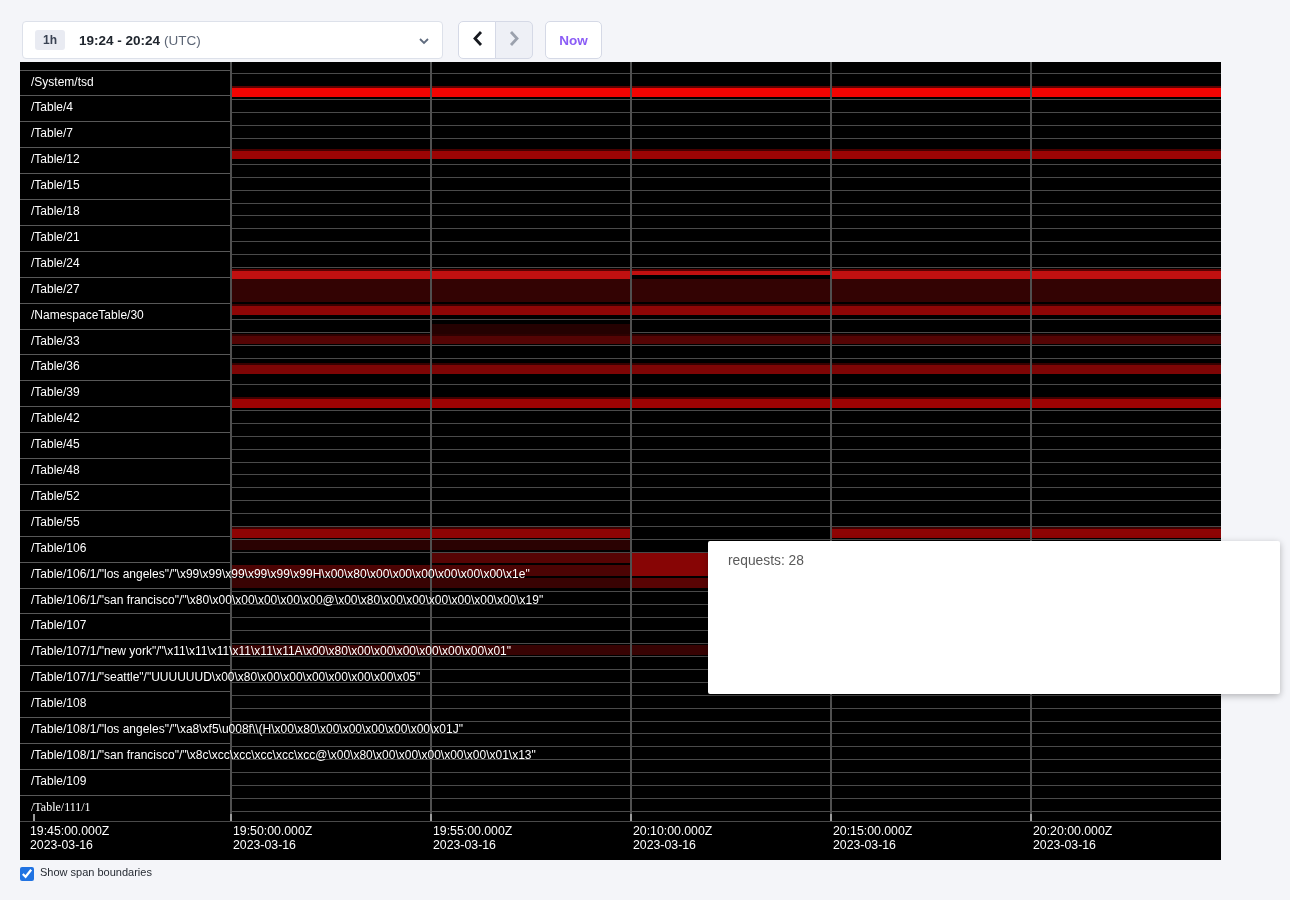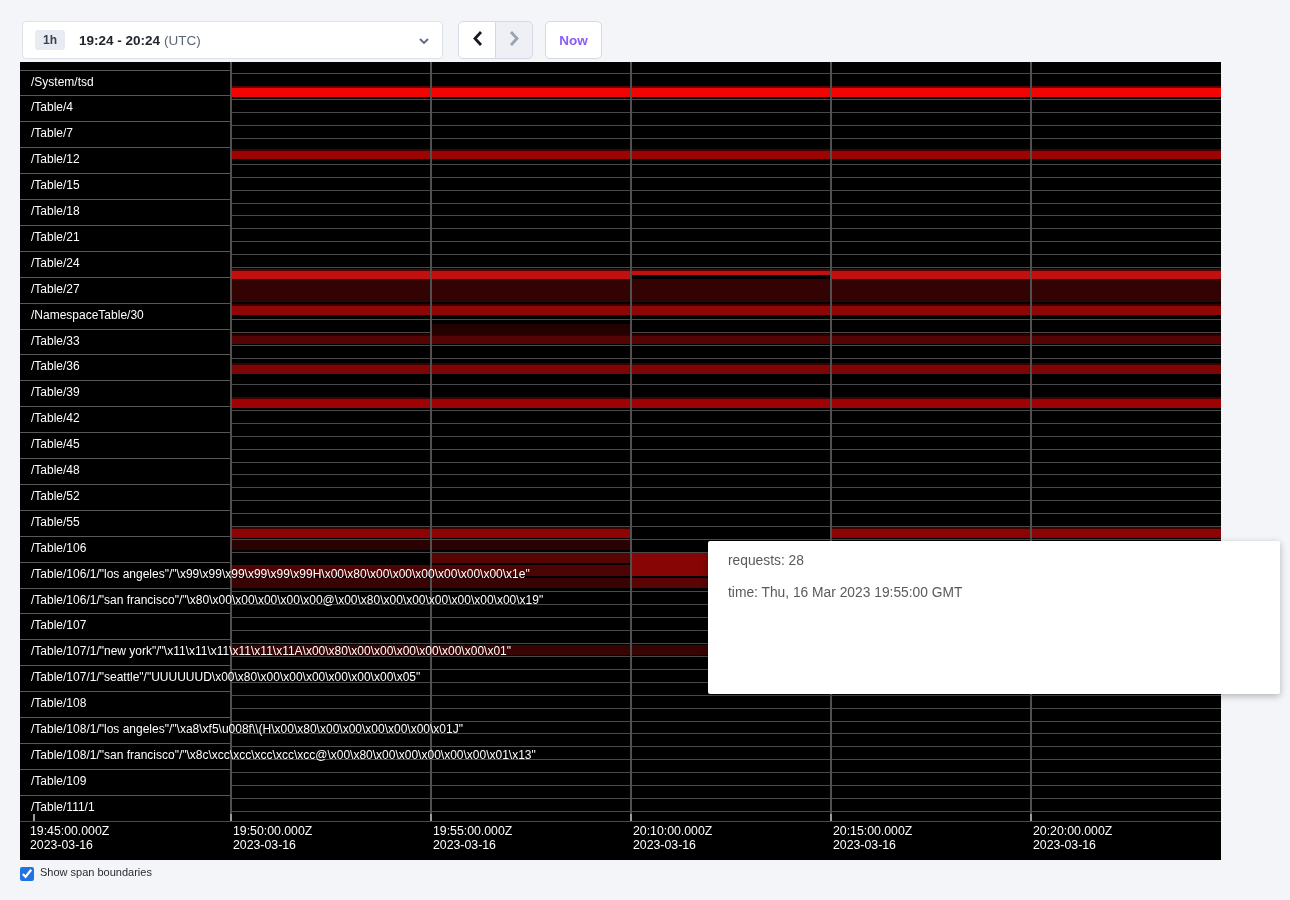--- a/index.html
+++ b/index.html
@@ -197,21 +197,21 @@
     <div class="rowlabel" style="top:473.7px;height:25.9px;line-height:25.9px;">/Table/106</div>
     <div class="rowlabel" style="top:499.59999999999997px;height:25.9px;line-height:25.9px;">/Table/106/1/"los angeles"/"\x99\x99\x99\x99\x99\x99H\x00\x80\x00\x00\x00\x00\x00\x00\x1e"</div>
     <div class="rowlabel" style="top:525.5px;height:25.9px;line-height:25.9px;">/Table/106/1/"san francisco"/"\x80\x00\x00\x00\x00\x00@\x00\x80\x00\x00\x00\x00\x00\x00\x19"</div>
     <div class="rowlabel" style="top:551.4px;height:25.9px;line-height:25.9px;">/Table/107</div>
     <div class="rowlabel" style="top:577.3px;height:25.9px;line-height:25.9px;">/Table/107/1/"new york"/"\x11\x11\x11\x11\x11\x11A\x00\x80\x00\x00\x00\x00\x00\x00\x01"</div>
     <div class="rowlabel" style="top:603.1999999999999px;height:25.9px;line-height:25.9px;">/Table/107/1/"seattle"/"UUUUUUD\x00\x80\x00\x00\x00\x00\x00\x00\x05"</div>
     <div class="rowlabel" style="top:629.0999999999999px;height:25.9px;line-height:25.9px;">/Table/108</div>
     <div class="rowlabel" style="top:655px;height:25.9px;line-height:25.9px;">/Table/108/1/"los angeles"/"\xa8\xf5\u008f\\(H\x00\x80\x00\x00\x00\x00\x00\x01J"</div>
     <div class="rowlabel" style="top:680.9px;height:25.9px;line-height:25.9px;">/Table/108/1/"san francisco"/"\x8c\xcc\xcc\xcc\xcc\xcc@\x00\x80\x00\x00\x00\x00\x00\x01\x13"</div>
     <div class="rowlabel" style="top:706.8px;height:25.9px;line-height:25.9px;">/Table/109</div>
-    <div class="rowlabel" style="top:732.6999999999999px;height:25.9px;line-height:25.9px;">/Table/111/1</div>
+    <div class="rowlabel" style="top:732.6999999999999px;height:25.9px;line-height:25.9px;font-family:Liberation Serif, serif;">/Table/111/1</div>
     <div class="tick" style="left:13px;top:751.5px;"></div>
     <div class="axis-item" style="left:10px;top:763px;">
       <div>19:45:00.000Z</div>
       <div>2023-03-16</div>
     </div>
     <div class="tick" style="left:210px;top:751.5px;"></div>
     <div class="axis-item" style="left:213px;top:763px;">
       <div>19:50:00.000Z</div>
       <div>2023-03-16</div>
     </div>
@@ -232,19 +232,18 @@
     </div>
     <div class="tick" style="left:1010px;top:751.5px;"></div>
     <div class="axis-item" style="left:1013px;top:763px;">
       <div>20:20:00.000Z</div>
       <div>2023-03-16</div>
     </div>
   </div>
 
 <div class="tooltip">
   <div>requests: 28</div>
-  <div>time: Thu, 16 Mar 2023 19:55:00 GMT</div>
 </div>
 
 <div class="footer">
   <input type="checkbox" checked="" style="">
   <label>Show span boundaries</label>
 </div>
 
 </body></html>

